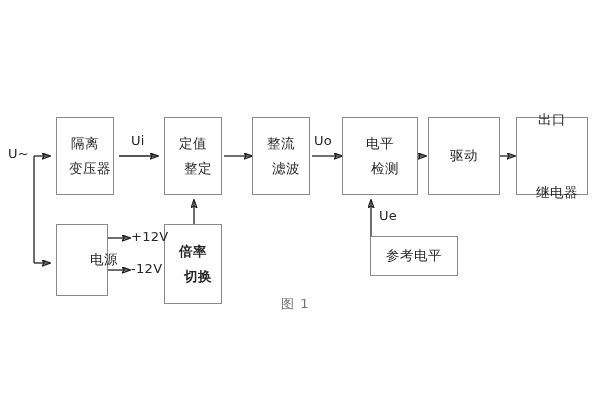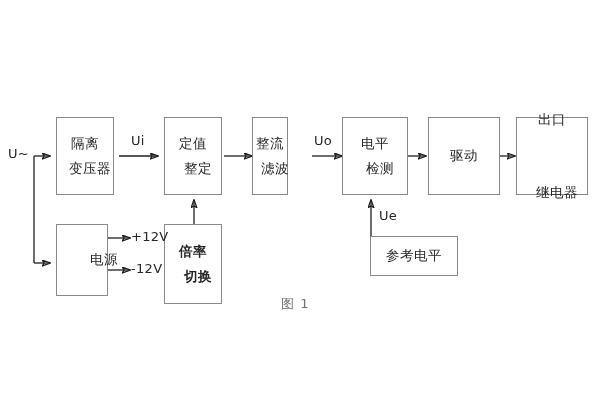--- a/index.html
+++ b/index.html
@@ -103,26 +103,26 @@
   <div class="box" style="left:56px; top:117px; width:58px; height:78px;">
     <span class="ln">隔离</span>
     <span class="ln">变压器</span>
   </div>
 
   <div class="box" style="left:164px; top:117px; width:58px; height:78px;">
     <span class="ln">定值</span>
     <span class="ln">整定</span>
   </div>
 
-  <div class="box" style="left:252px; top:117px; width:36px; height:78px;">
+  <div class="box" style="left:252px; top:117px; width:58px; height:78px;">
     <span class="ln">整流</span>
     <span class="ln">滤波</span>
   </div>
 
-  <div class="box" style="left:342px; top:117px; width:66px; height:78px;">
+  <div class="box" style="left:342px; top:117px; width:76px; height:78px;">
     <span class="ln">电平</span>
     <span class="ln">检测</span>
   </div>
 
   <div class="box single" style="left:428px; top:117px; width:72px; height:78px;">
     <span class="ln">驱动</span>
   </div>
 
   <div class="box" style="left:516px; top:117px; width:72px; height:78px;gap:48px;">
     <span class="ln">出口</span>

